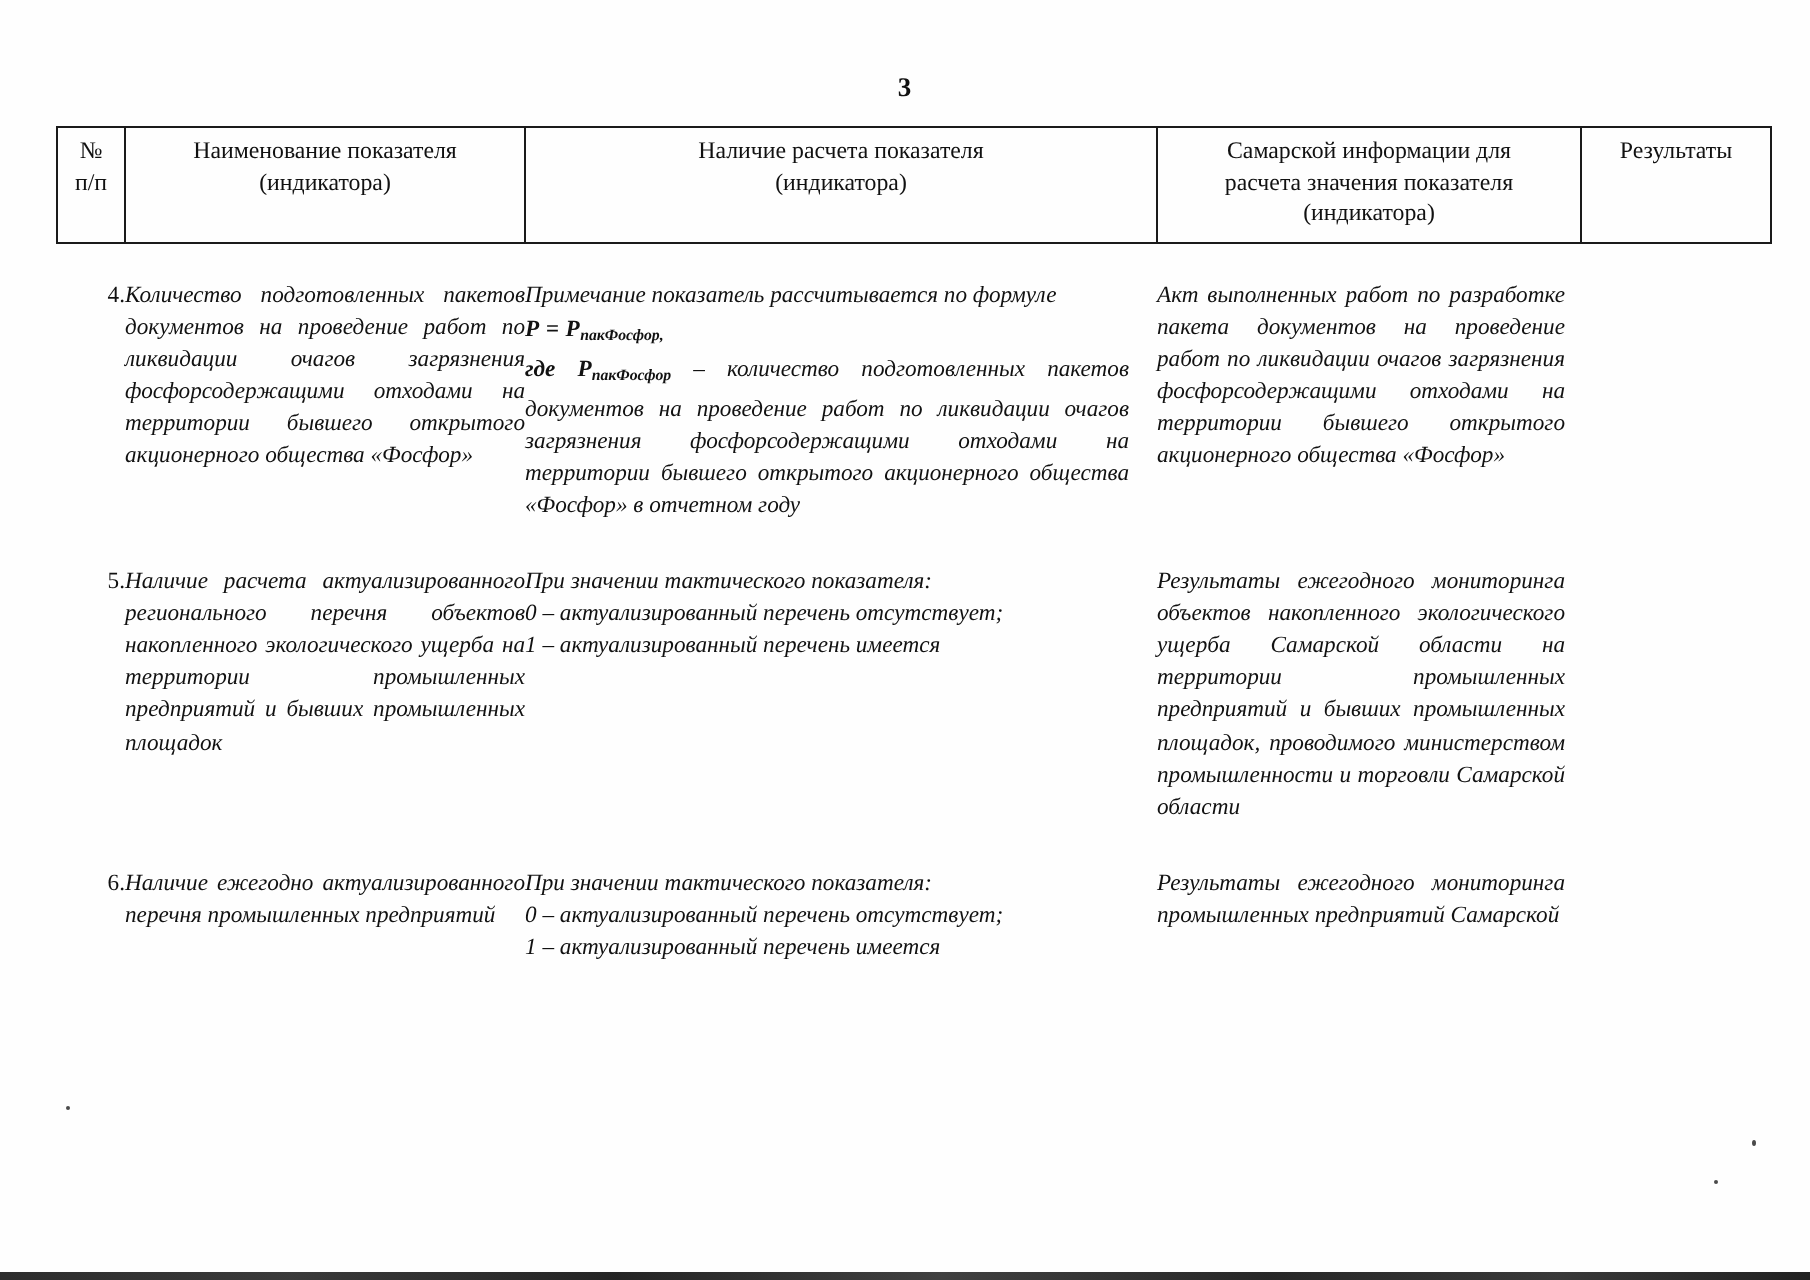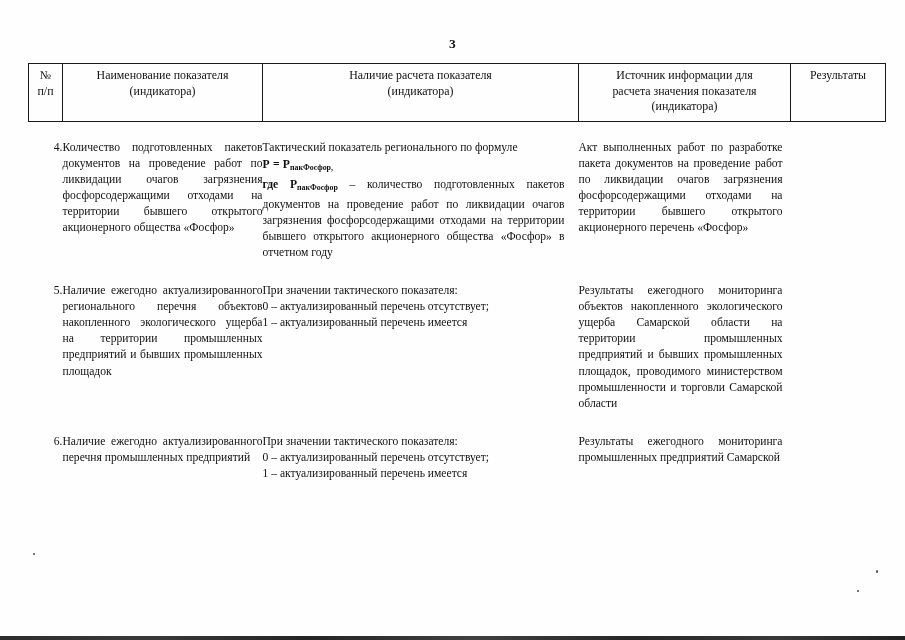--- a/index.html
+++ b/index.html
@@ -75,20 +75,21 @@
     padding-right: 5px;
     font-size: 11.6px;
     white-space: nowrap;
   }
   .cell-text {
     text-align: justify;
     text-align-last: left;
     padding-right: 10px;
     padding-left: 3px;
     hyphens: none;
+    font-style: italic;
   }
   .cell-text.col3 { padding-right: 14px; }
   .cell-text.col4 { padding-right: 8px; }
 
   .row-gap td { height: 18px; }
   .row-gap-lg td { height: 22px; }
 
   
   .formula {
     display: block;
@@ -152,21 +153,21 @@
         </th>
         <th>
           <span class="hl">Наименование показателя</span>
           <span class="hl">(индикатора)</span>
         </th>
         <th>
           <span class="hl">Наличие расчета показателя</span>
           <span class="hl">(индикатора)</span>
         </th>
         <th>
-          <span class="hl">Источник информации для</span>
+          <span class="hl">Самарской информации для</span>
           <span class="hl">расчета значения показателя</span>
           <span class="hl">(индикатора)</span>
         </th>
         <th>
           <span class="hl">Результаты</span>
         </th>
       </tr>
     </thead>
 
     <tbody>
@@ -176,39 +177,39 @@
         <td></td>
         <td></td>
         <td></td>
         <td></td>
       </tr>
 
       <tr>
         <td class="cell-num">4.</td>
         <td class="cell-text">Количество подготовленных пакетов документов на проведение работ по ликвидации очагов загрязнения фосфорсодержащими отходами на территории бывшего открытого акционерного общества «Фосфор»</td>
         <td class="cell-text col3">
-          <span>Тактический показатель регионального по формуле</span>
+          <span>Примечание показатель рассчитывается по формуле</span>
           <span class="formula"><span class="inline-var">Р = Р</span><span class="isub">пакФосфор,</span></span>
           <span><span class="inline-var">где Р</span><span class="isub">пакФосфор</span><span> – количество подготовленных пакетов документов на проведение работ по ликвидации очагов загрязнения фосфорсодержащими отходами на территории бывшего открытого акционерного общества «Фосфор» в отчетном году</span></span>
         </td>
-        <td class="cell-text col4">Акт выполненных работ по разработке пакета документов на проведение работ по ликвидации очагов загрязнения фосфорсодержащими отходами на территории бывшего открытого акционерного перечень «Фосфор»</td>
+        <td class="cell-text col4">Акт выполненных работ по разработке пакета документов на проведение работ по ликвидации очагов загрязнения фосфорсодержащими отходами на территории бывшего открытого акционерного общества «Фосфор»</td>
         <td class="cell-text"></td>
       </tr>
 
       <tr class="row-gap-lg">
         <td></td>
         <td></td>
         <td></td>
         <td></td>
         <td></td>
       </tr>
 
       <tr>
         <td class="cell-num">5.</td>
-        <td class="cell-text">Наличие ежегодно актуализированного регионального перечня объектов накопленного экологического ущерба на территории промышленных предприятий и бывших промышленных площадок</td>
+        <td class="cell-text">Наличие расчета актуализированного регионального перечня объектов накопленного экологического ущерба на территории промышленных предприятий и бывших промышленных площадок</td>
         <td class="cell-text col3 plain">
           <div>При значении тактического показателя:</div>
           <div>0 – актуализированный перечень отсутствует;</div>
           <div>1 – актуализированный перечень имеется</div>
         </td>
         <td class="cell-text col4">Результаты ежегодного мониторинга объектов накопленного экологического ущерба Самарской области на территории промышленных предприятий и бывших промышленных площадок, проводимого министерством промышленности и торговли Самарской области</td>
         <td class="cell-text"></td>
       </tr>
 
       <tr class="row-gap-lg">

